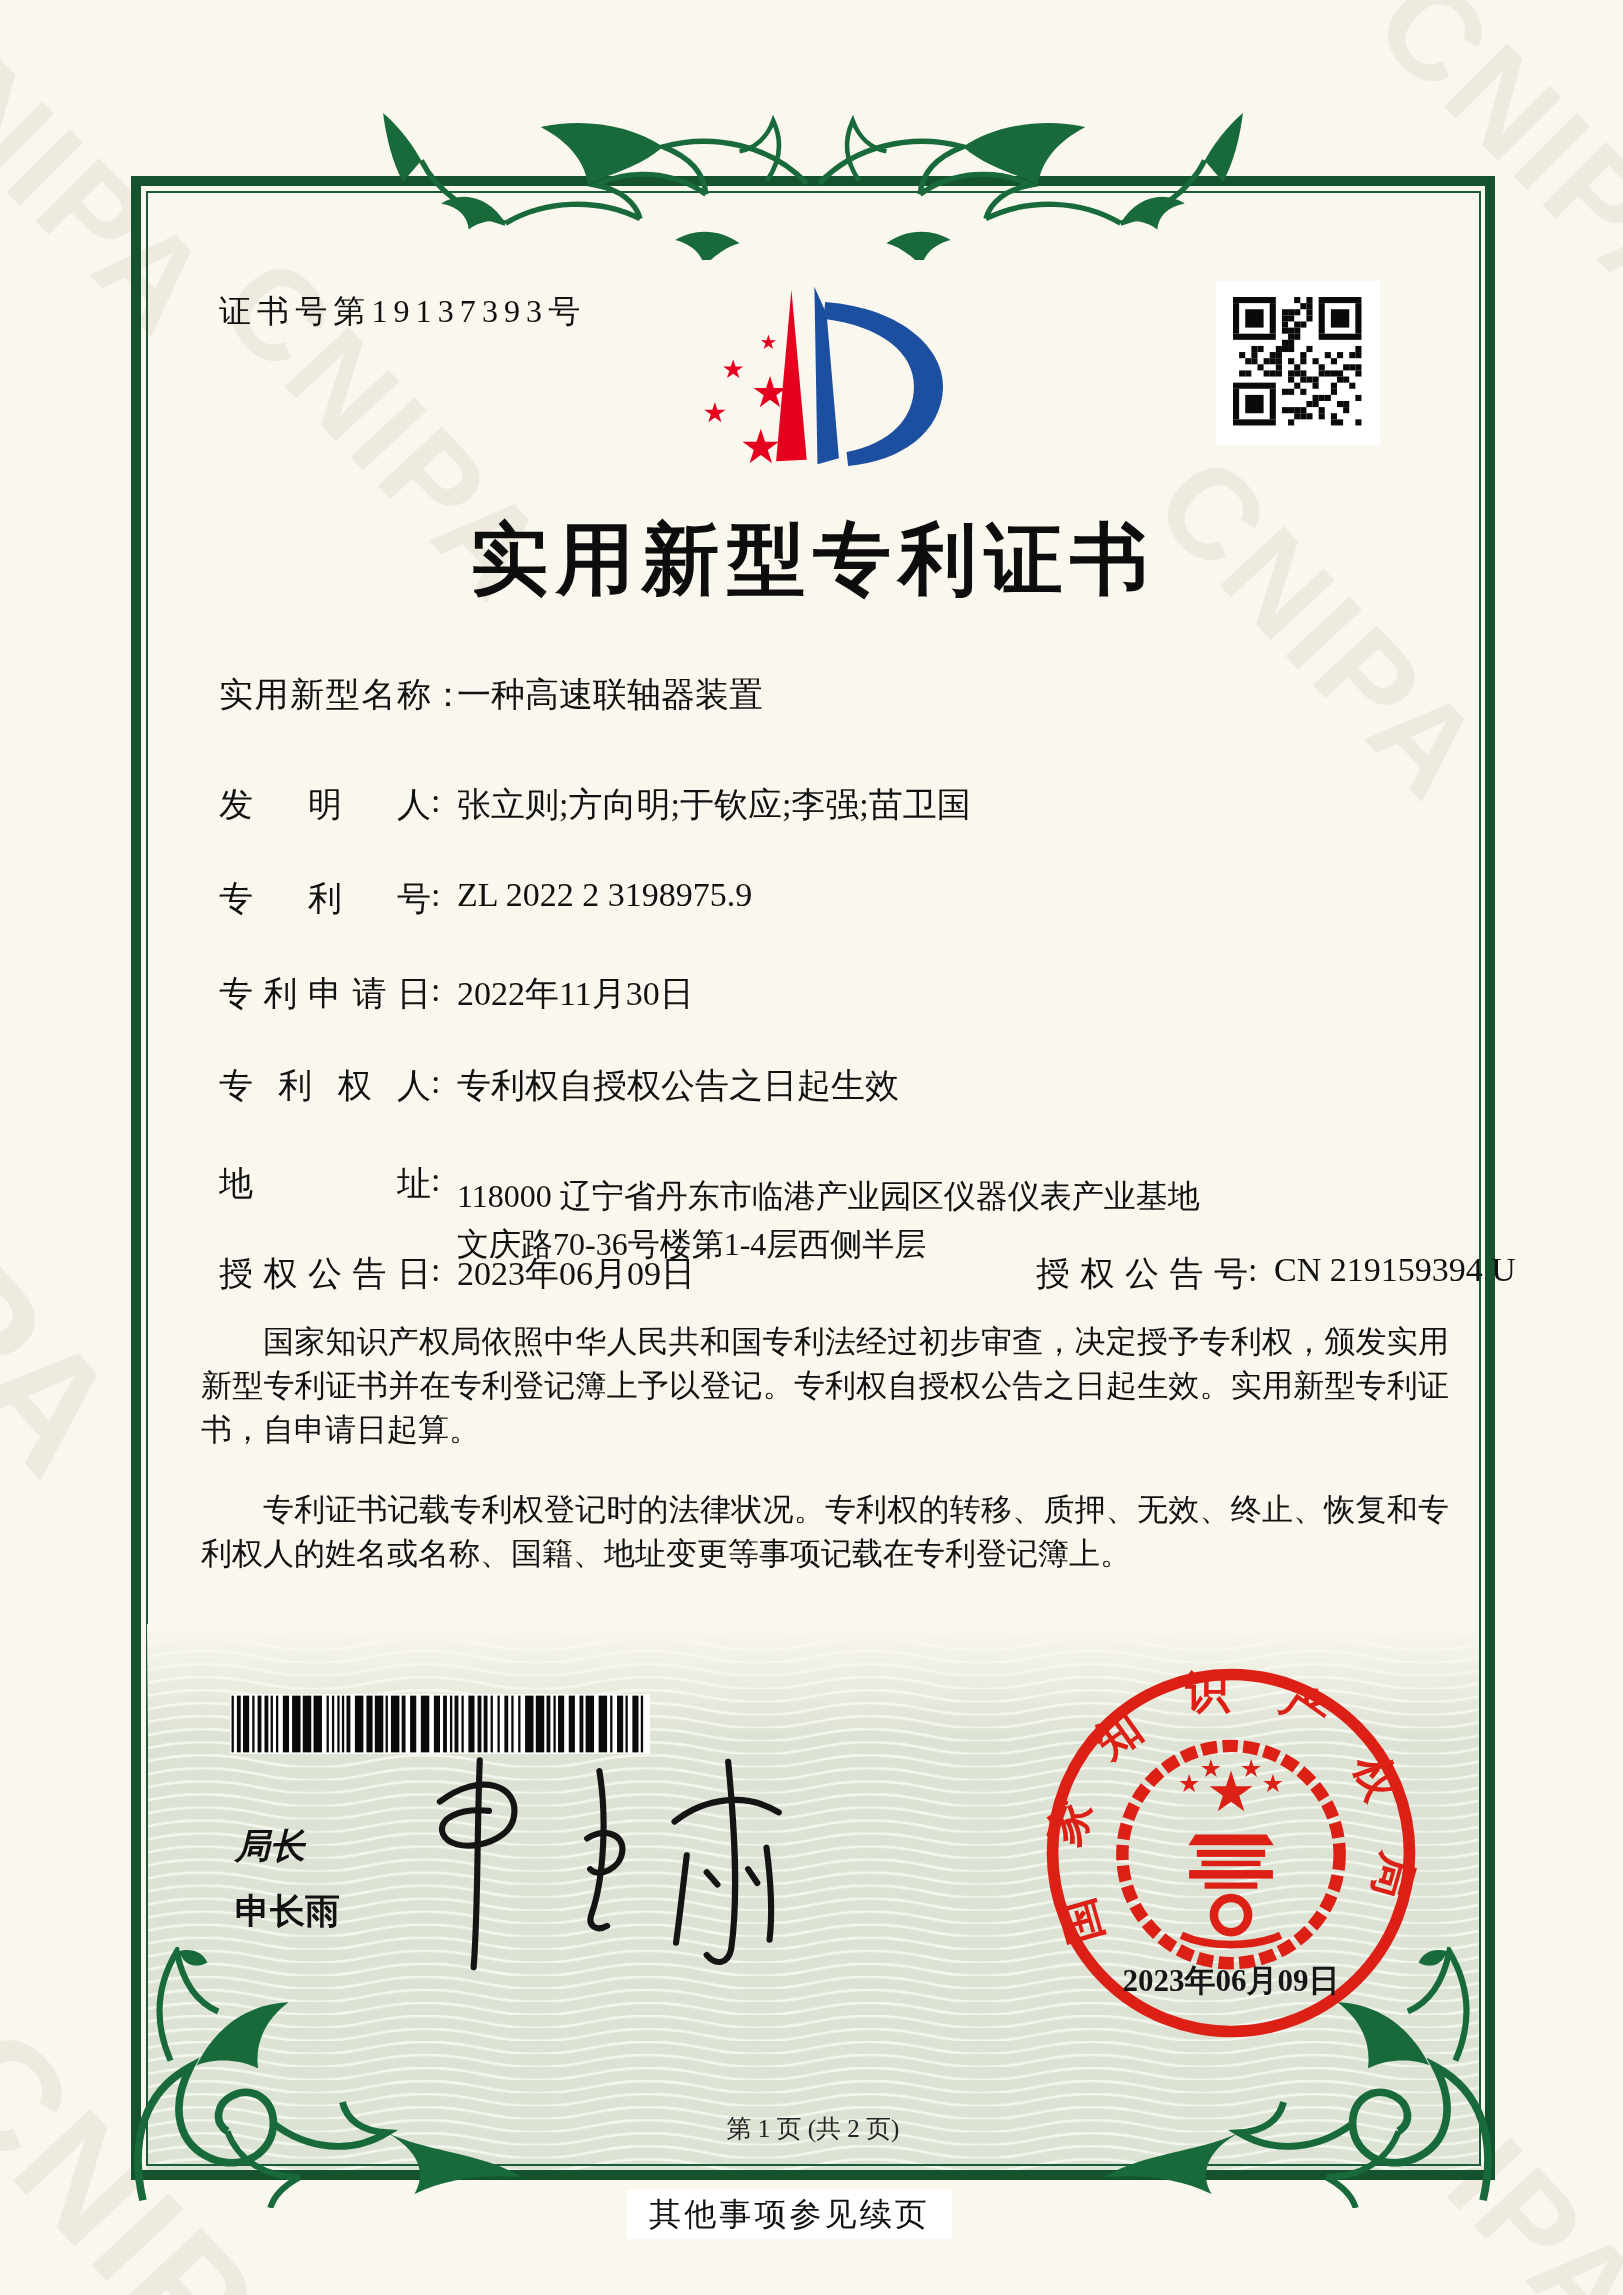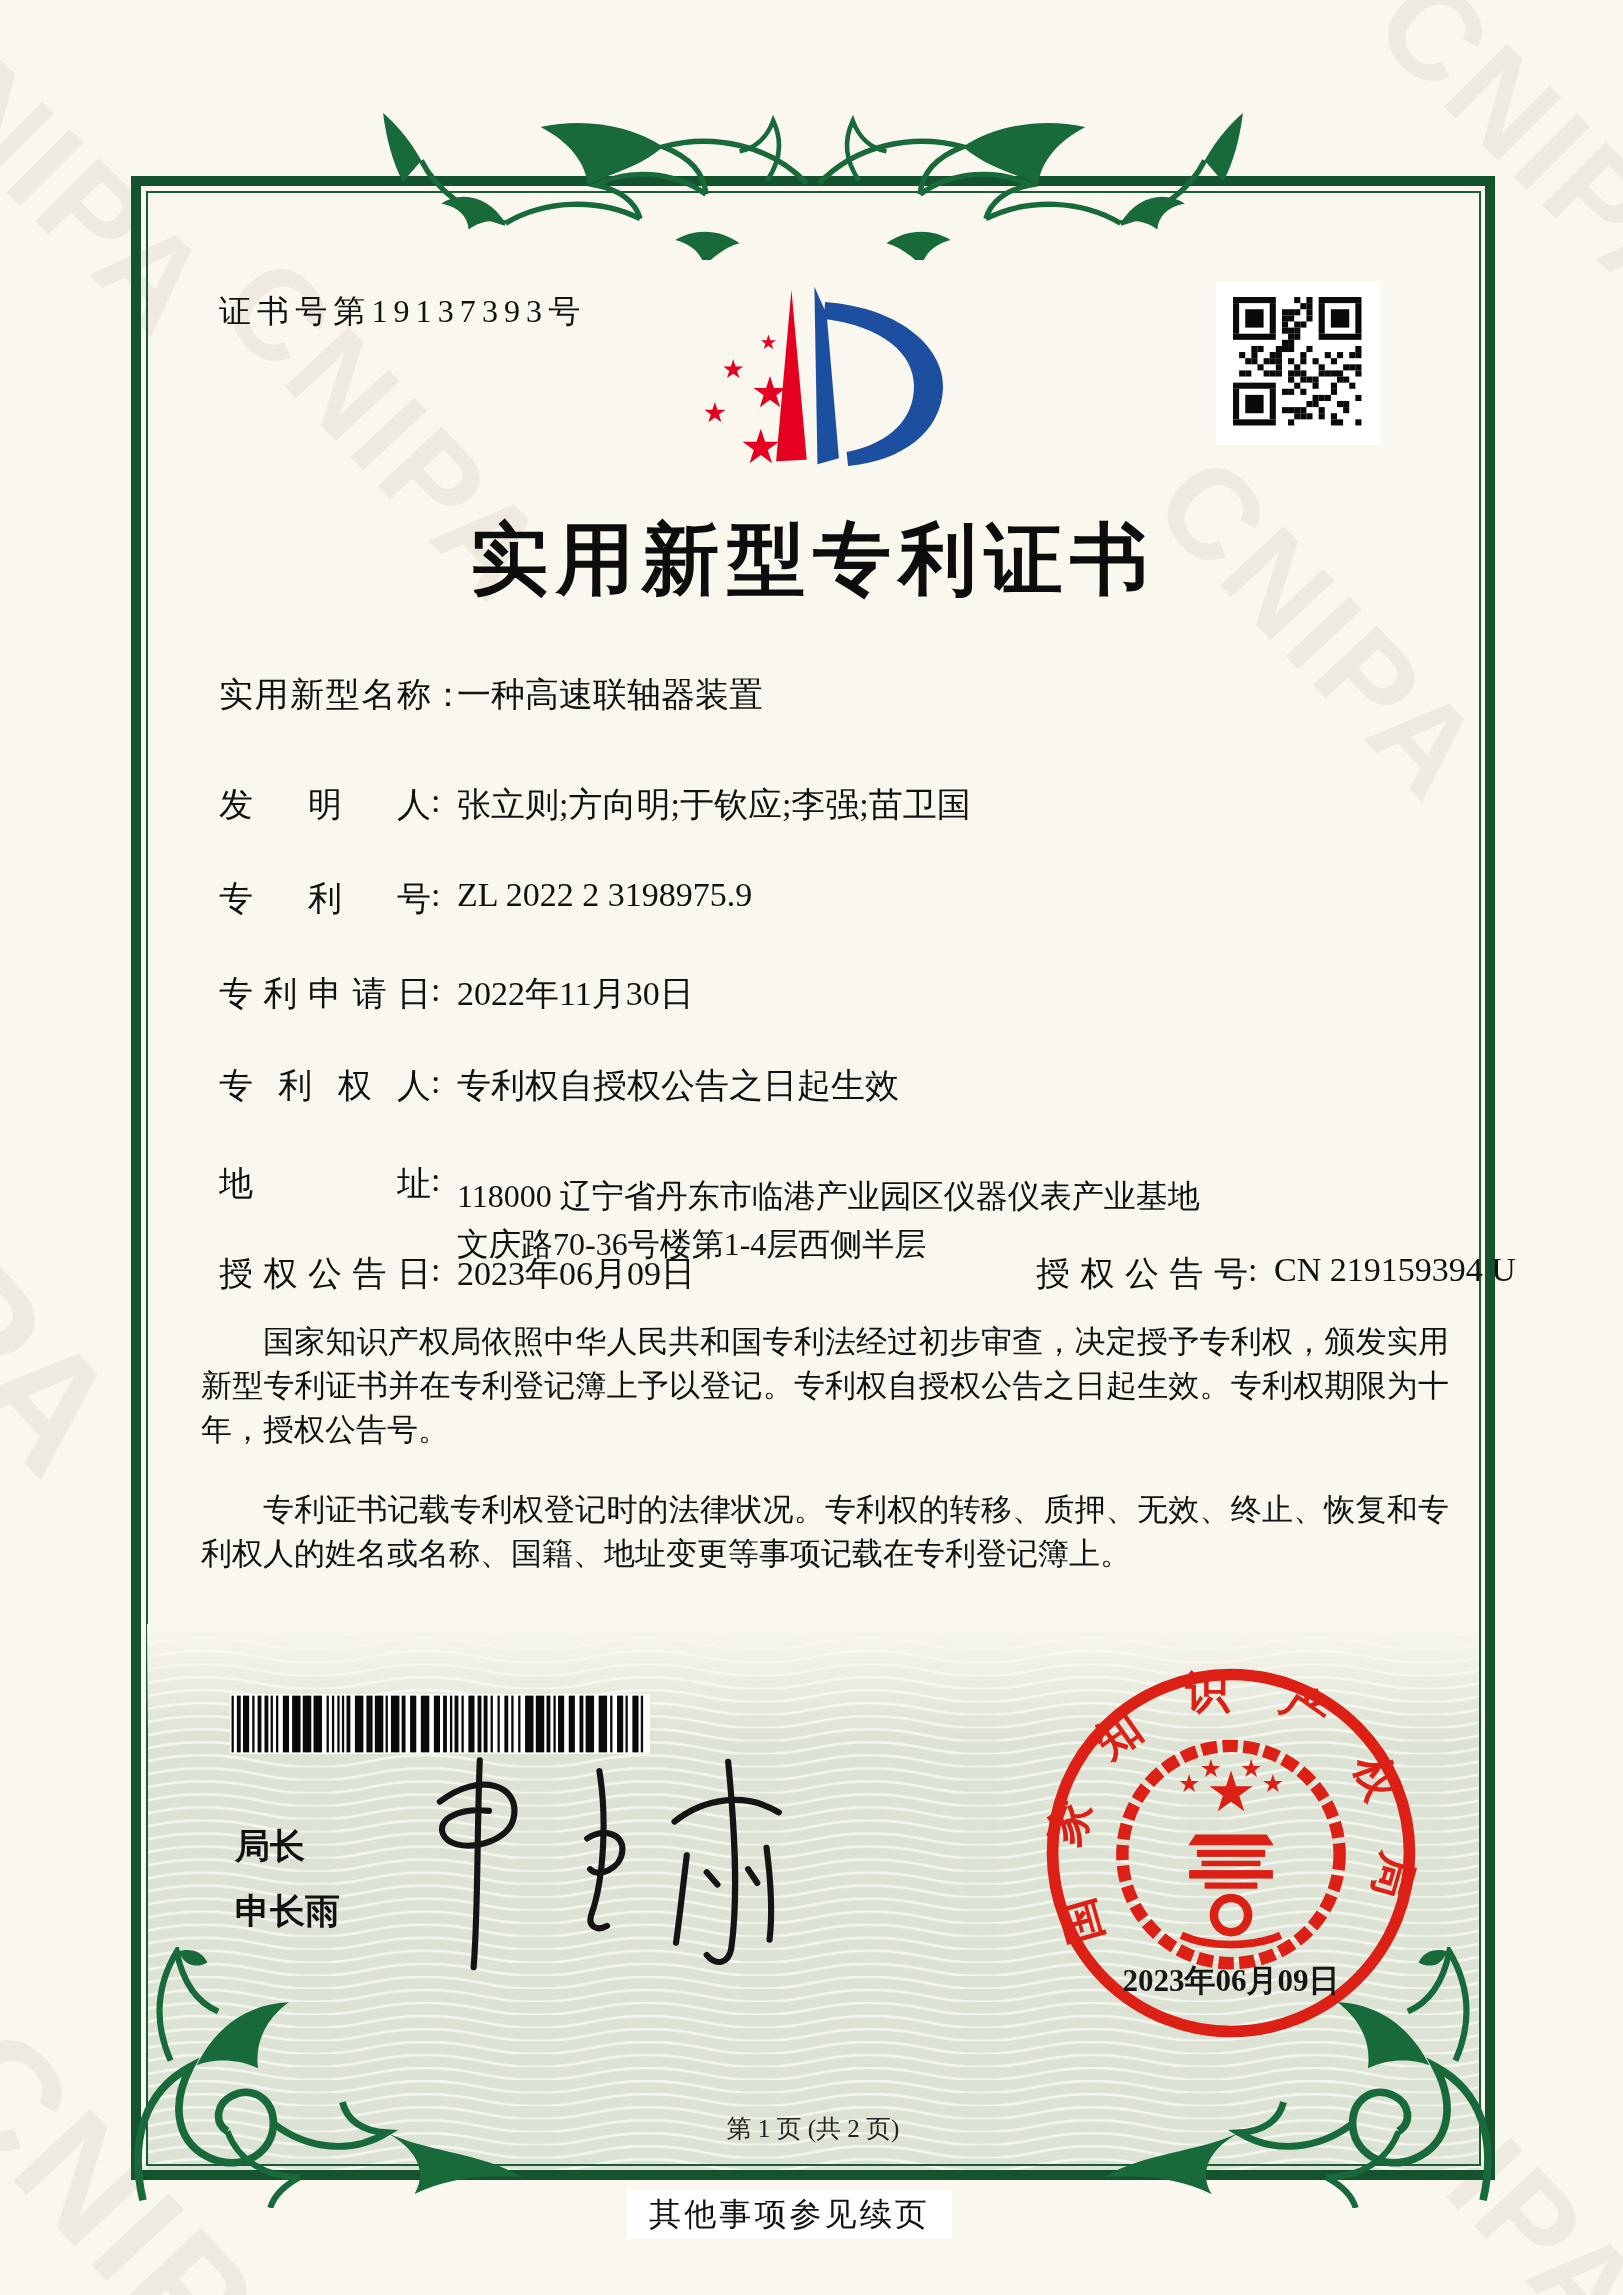--- a/index.html
+++ b/index.html
@@ -266,21 +266,21 @@
   <div class="frow" style="top:1251px;width:1276px;">
     <span>
       <span class="flabel">授权公告日</span><span class="fcolon">:</span><span class="fvalue">2023年06月09日</span>
     </span>
     <span class="grant2">
       <span class="flabel">授权公告号</span><span class="fcolon">:</span><span class="fvalue">CN 219159394 U</span>
     </span>
   </div>
 
   <div class="paras">
-    <p>国家知识产权局依照中华人民共和国专利法经过初步审查，决定授予专利权，颁发实用新型专利证书并在专利登记簿上予以登记。专利权自授权公告之日起生效。专利权期限为十年，授权公告号。</p>
+    <p>国家知识产权局依照中华人民共和国专利法经过初步审查，决定授予专利权，颁发实用新型专利证书并在专利登记簿上予以登记。专利权自授权公告之日起生效。实用新型专利证书，自申请日起算。</p>
     <p>专利证书记载专利权登记时的法律状况。专利权的转移、质押、无效、终止、恢复和专利权人的姓名或名称、国籍、地址变更等事项记载在专利登记簿上。</p>
   </div>
 
   <svg class="abs" style="left:230px;top:1694px;z-index:2;" width="420" height="60" viewBox="0 0 548 78">
     <rect x="0" y="0" width="548" height="78" fill="#fdfdfb"></rect>
     <g id="bc-g" fill="#0a0a0a">
         <rect x="2" y="2" width="3" height="74"></rect>
         <rect x="9" y="2" width="5" height="74"></rect>
         <rect x="17" y="2" width="8" height="74"></rect>
         <rect x="29" y="2" width="3" height="74"></rect>
@@ -328,21 +328,21 @@
         <rect x="464" y="2" width="11" height="74"></rect>
         <rect x="481" y="2" width="11" height="74"></rect>
         <rect x="496" y="2" width="3" height="74"></rect>
         <rect x="505" y="2" width="8" height="74"></rect>
         <rect x="516" y="2" width="3" height="74"></rect>
         <rect x="525" y="2" width="8" height="74"></rect>
         <rect x="536" y="2" width="3" height="74"></rect>
       </g>
   </svg>
 
-  <div class="director" style="top:1823px;">局长</div>
+  <div class="director" style="top:1823px;font-style:italic;">局长</div>
   <div class="director" style="top:1888px;">申长雨</div>
 
   <svg class="abs" style="left:406px;top:1748px;z-index:3;" width="445" height="230" viewBox="0 0 580 300">
     <g fill="none" stroke="#141414" stroke-width="8" stroke-linecap="round">
       <path d="M96 16 C 92 120 94 210 88 286"></path>
       <path d="M44 70 C 96 30 150 48 140 92 C 132 128 60 140 48 112 C 40 92 70 78 108 82"></path>
       <path d="M252 30 C 262 90 258 170 242 216 C 236 232 248 240 262 232"></path>
       <path d="M236 118 C 258 104 284 112 282 134 C 280 158 250 170 240 158"></path>
       <path d="M350 96 C 390 64 444 58 486 84"></path>
       <path d="M420 18 C 428 100 434 190 424 262 C 420 282 404 284 392 270"></path>

